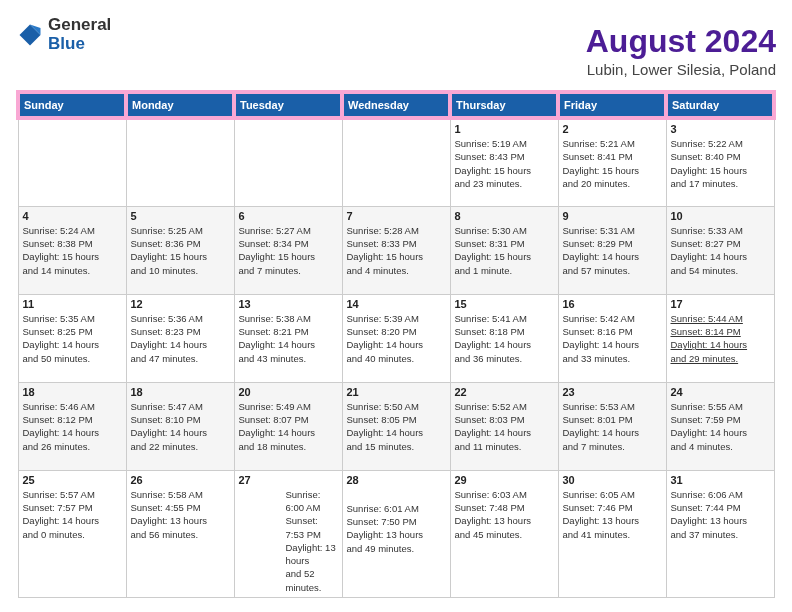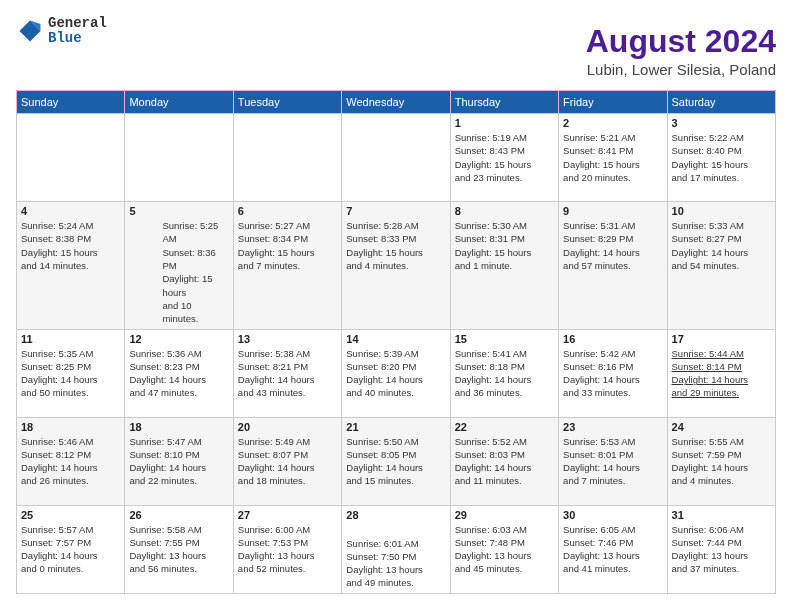--- a/index.html
+++ b/index.html
@@ -15,24 +15,23 @@
       justify-content: space-between;
       align-items: flex-start;
       margin-bottom: 12px;
     }
     .logo {
       display: flex;
       align-items: center;
       gap: 4px;
     }
     .logo-text {
-      font-size: 14px;
+      font-size: 17px;
       font-weight: bold;
       line-height: 1.1;
-      font-family: Liberation Mono, monospace;
     }
     .logo-general { color: #333; }
     .logo-blue { color: #1a5fa8; }
     .logo-icon {
       width: 28px;
       height: 28px;
     }
     .title-block { text-align: right; }
     .month-title {
       font-size: 32px;
@@ -50,22 +49,22 @@
       width: 100%;
       border-collapse: collapse;
       font-size: 10px;
     }
     .calendar th {
       background: #1a5fa8;
       color: #fff;
       padding: 5px 4px;
       text-align: left;
       font-size: 11px;
-      font-weight: normal;
-      border: 1px solid #f9a8d4;
+      font-weight: bold;
+      border: 4px solid #f9a8d4;
     }
     .calendar td {
       border: 1px solid #ccc;
       vertical-align: top;
       padding: 3px 4px;
       width: calc(100% / 7);
       height: 88px;
       background: #fff;
     }
     .calendar tr:nth-child(even) td {
@@ -149,21 +148,21 @@
       <tr>
         <td>
           <div class="day-num">4</div>
           <div class="day-info" style="white-space: pre-line;">Sunrise: 5:24 AM
 Sunset: 8:38 PM
 Daylight: 15 hours
 and 14 minutes.</div>
         </td>
         <td>
           <div class="day-num">5</div>
-          <div class="day-info" style="white-space: pre-line; margin-left: 33px;">Sunrise: 5:25 AM
+          <div class="day-info" style="white-space: pre-line;">Sunrise: 5:25 AM
 Sunset: 8:36 PM
 Daylight: 15 hours
 and 10 minutes.</div>
         </td>
         <td>
           <div class="day-num">6</div>
           <div class="day-info" style="white-space: pre-line;">Sunrise: 5:27 AM
 Sunset: 8:34 PM
 Daylight: 15 hours
 and 7 minutes.</div>
@@ -303,27 +302,27 @@
         <td>
           <div class="day-num">25</div>
           <div class="day-info" style="white-space: pre-line;">Sunrise: 5:57 AM
 Sunset: 7:57 PM
 Daylight: 14 hours
 and 0 minutes.</div>
         </td>
         <td>
           <div class="day-num">26</div>
           <div class="day-info" style="white-space: pre-line;">Sunrise: 5:58 AM
-Sunset: 7:55 PM
+Sunset: 4:55 PM
 Daylight: 13 hours
 and 56 minutes.</div>
         </td>
         <td>
           <div class="day-num">27</div>
-          <div class="day-info" style="white-space: pre-line;">Sunrise: 6:00 AM
+          <div class="day-info" style="white-space: pre-line; margin-left: 47px;">Sunrise: 6:00 AM
 Sunset: 7:53 PM
 Daylight: 13 hours
 and 52 minutes.</div>
         </td>
         <td>
           <div class="day-num">28</div>
           <div class="day-info" style="white-space: pre-line; margin-top: 16px;">Sunrise: 6:01 AM
 Sunset: 7:50 PM
 Daylight: 13 hours
 and 49 minutes.</div>

